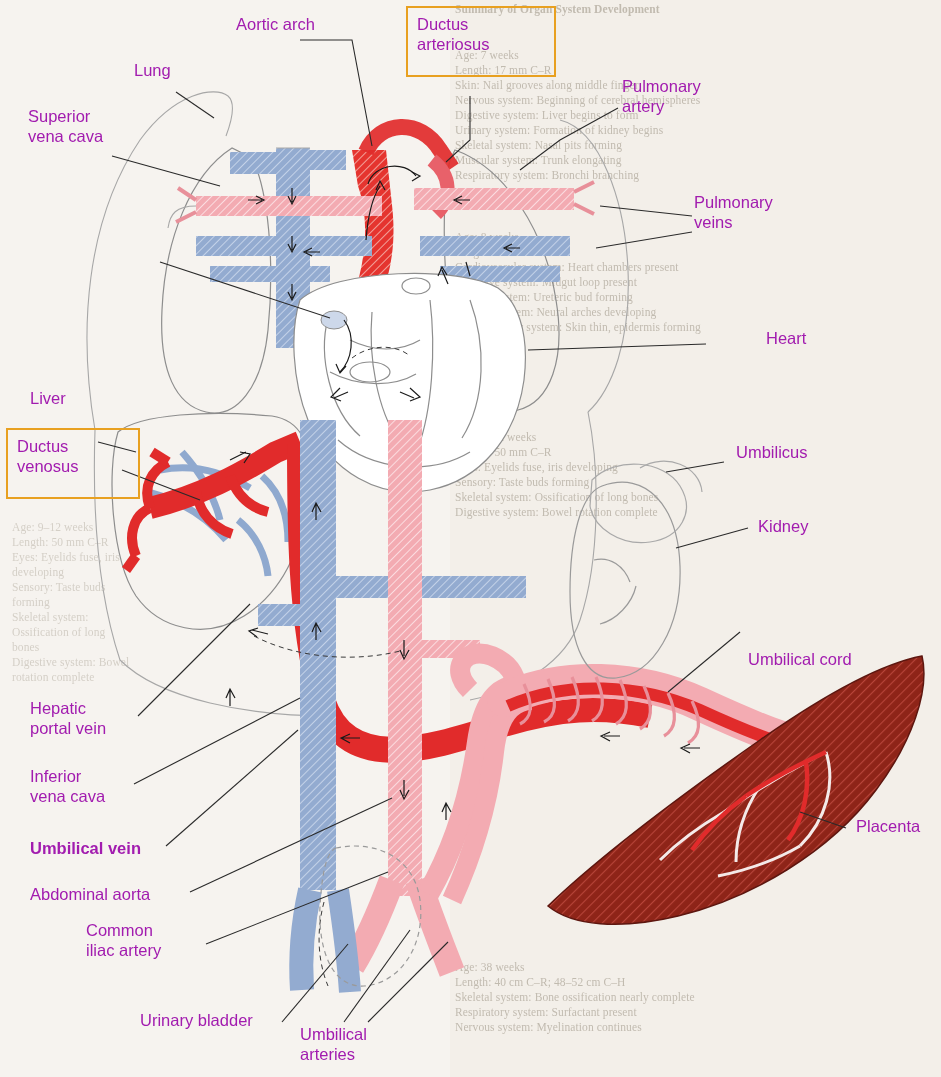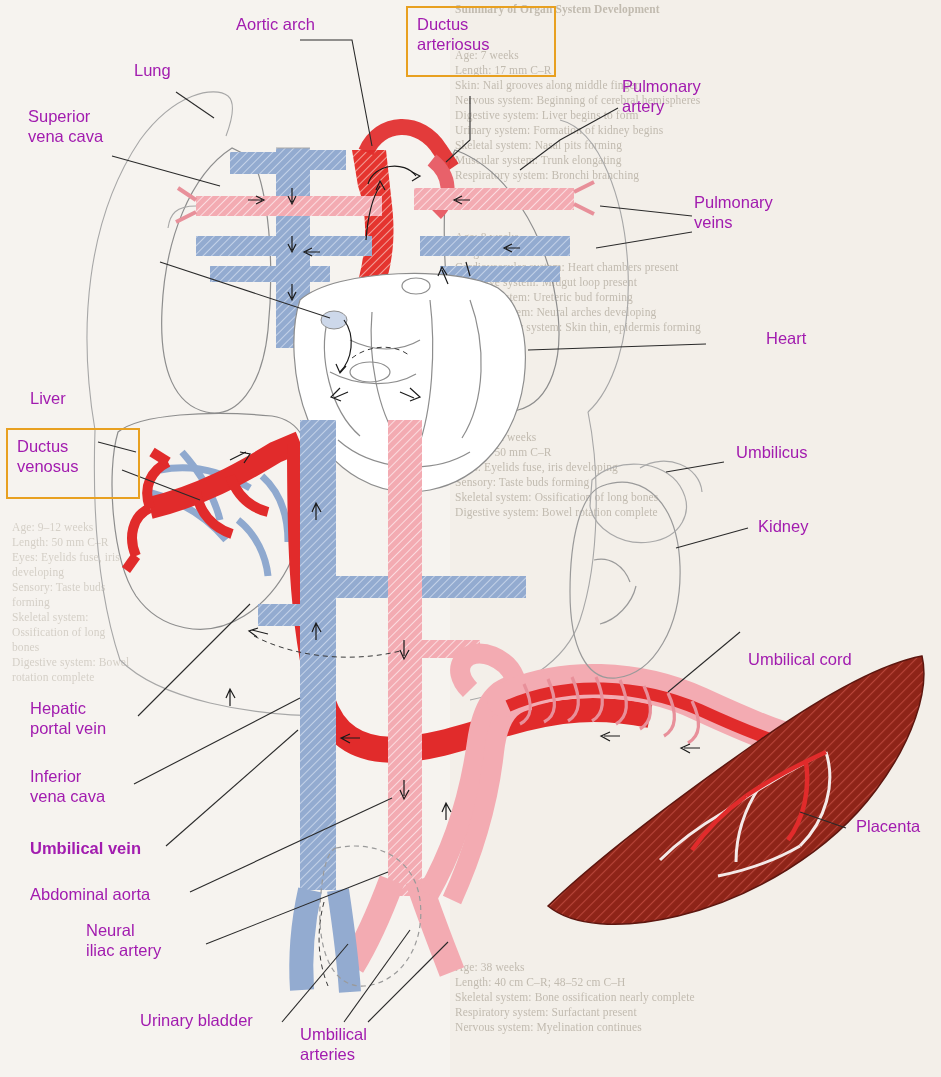--- a/index.html
+++ b/index.html
@@ -356,18 +356,18 @@
 venosus</div>
   <div class="label" style="left:758px; top:516px;">Kidney</div>
   <div class="label" style="left:748px; top:620px;margin-top:29px;">Umbilical cord</div>
   <div class="label" style="left:30px;  top:698px;">Hepatic
 portal vein</div>
   <div class="label" style="left:30px;  top:766px;">Inferior
 vena cava</div>
   <div class="label" style="left:856px; top:816px;">Placenta</div>
   <div class="label" style="left:30px;  top:838px;font-weight:bold;">Umbilical vein</div>
   <div class="label" style="left:30px;  top:884px;">Abdominal aorta</div>
-  <div class="label" style="left:86px;  top:920px;">Neural
+  <div class="label" style="left:86px;  top:920px;">Common
 iliac artery</div>
   <div class="label" style="left:140px; top:1010px;">Urinary bladder</div>
   <div class="label" style="left:300px; top:1024px;">Umbilical
 arteries</div>
 </div>
 
 </body></html>

